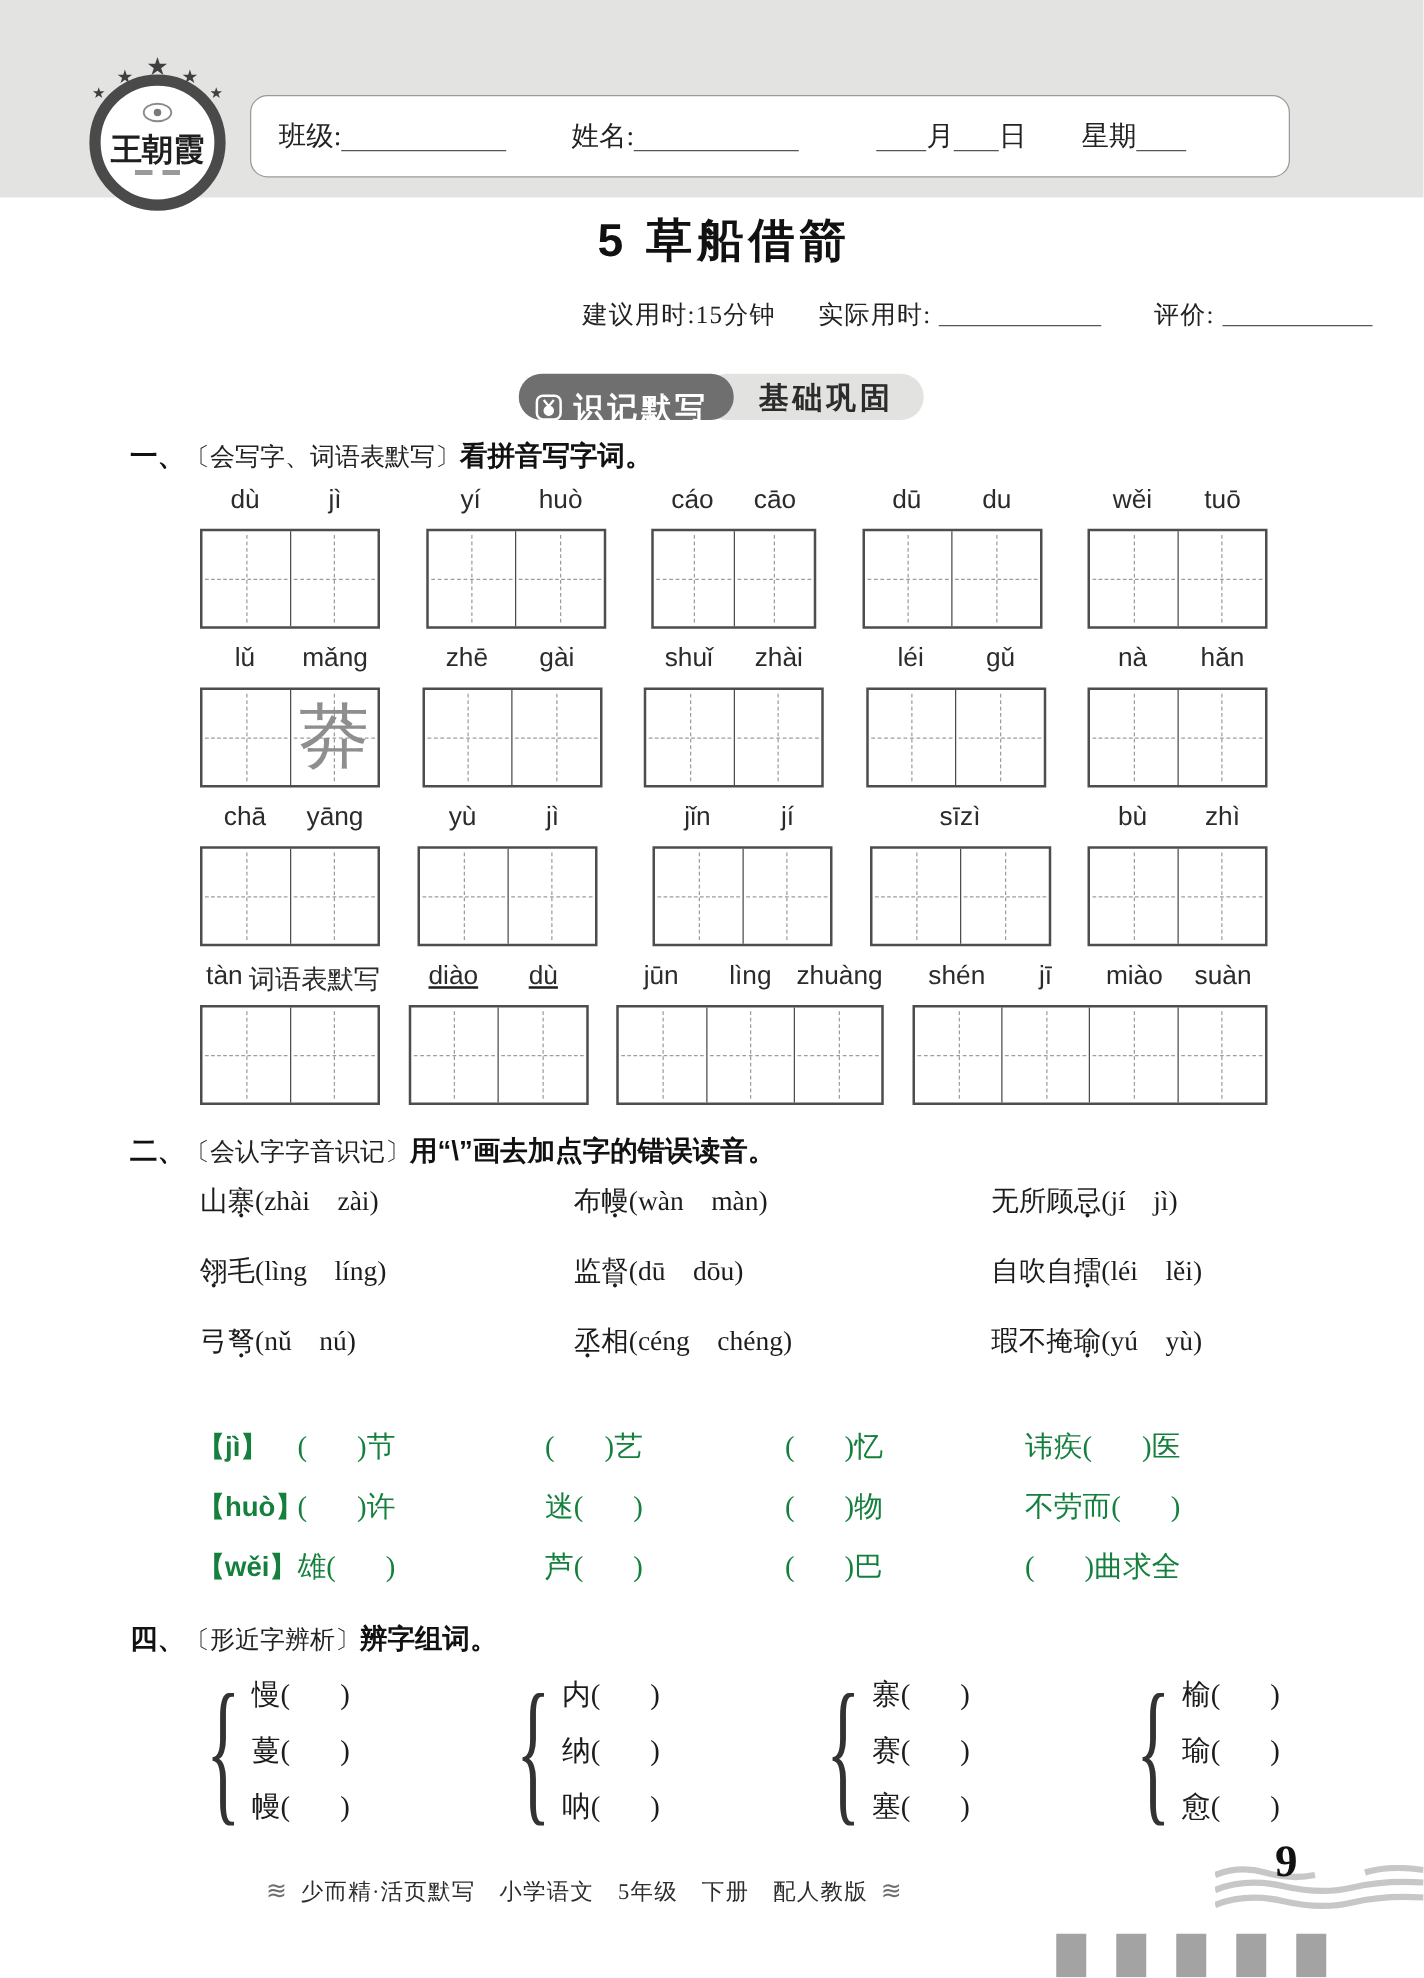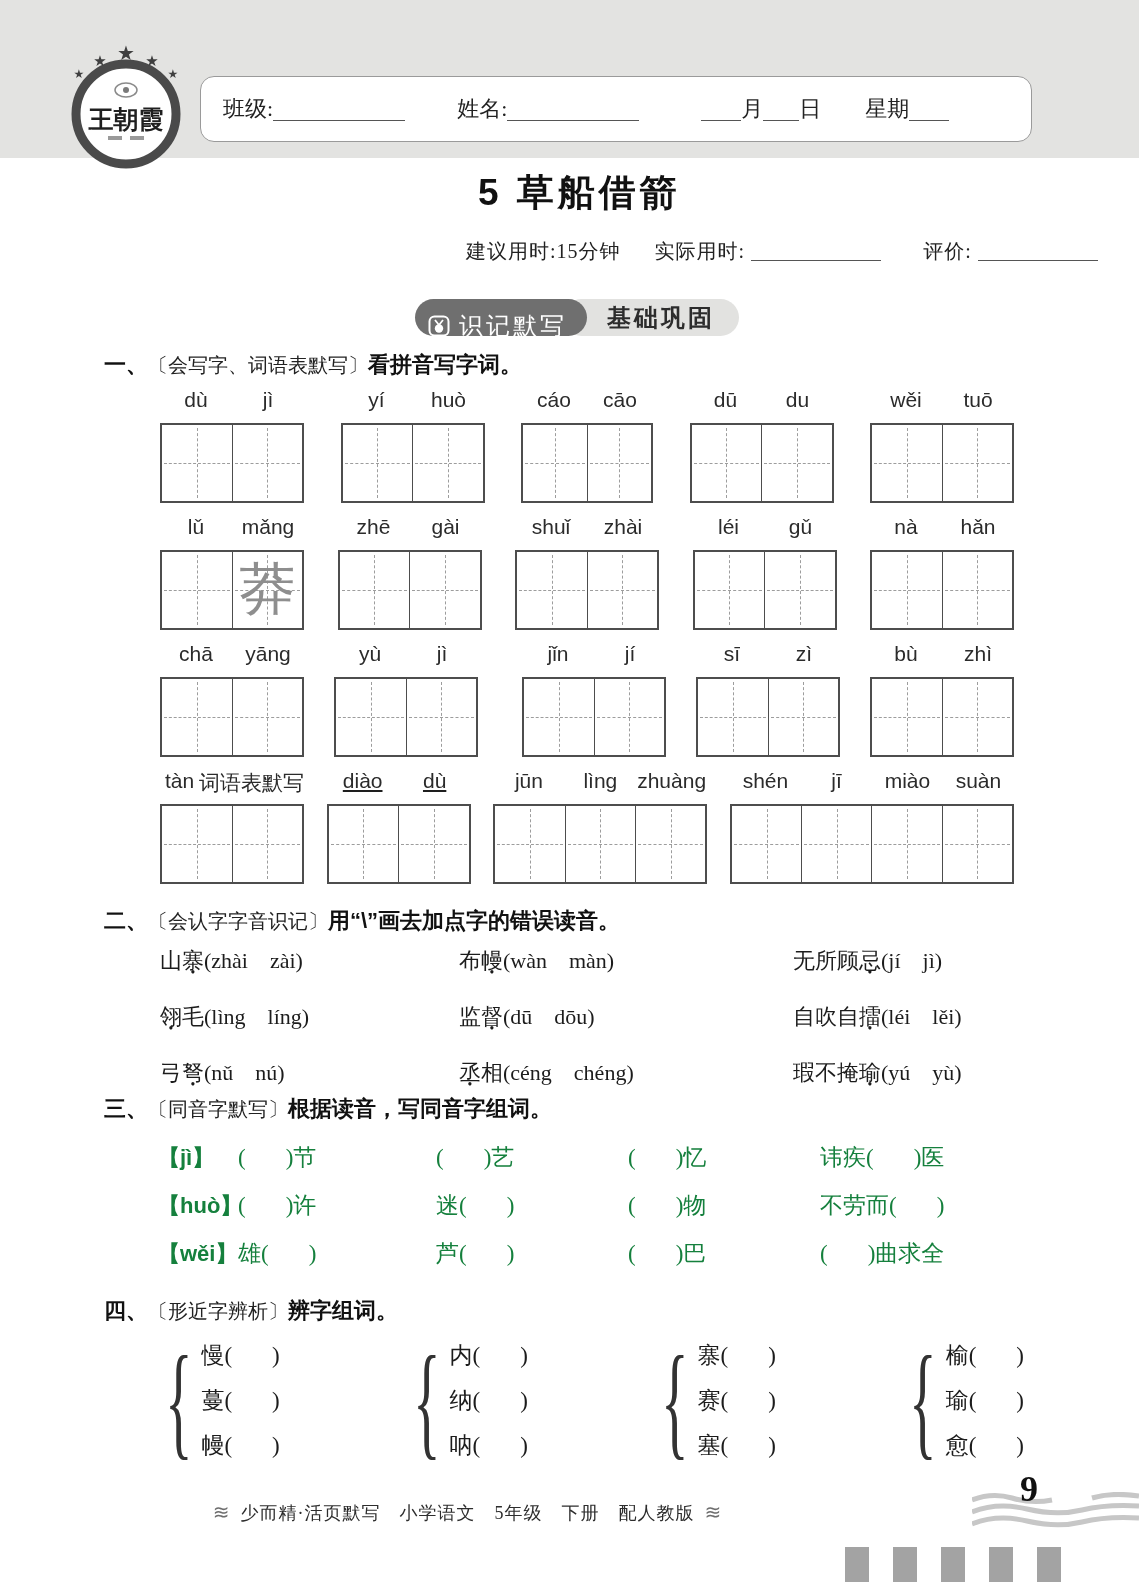--- a/index.html
+++ b/index.html
@@ -12,21 +12,21 @@
            font-size:22px;color:#222;font-family:"Liberation Serif",serif;}
   .infobox .seg{white-space:nowrap;}
   .u{display:inline-block;border-bottom:1.6px solid #555;height:1.05em;vertical-align:-3px;}
   .logo{position:absolute;left:60px;top:40px;width:132px;height:132px;}
   
   .h1{position:absolute;left:478px;top:168px;font-size:37px;font-weight:bold;letter-spacing:4px;color:#111;}
   .meta{position:absolute;left:466px;top:238px;font-size:20px;font-family:"Liberation Serif",serif;color:#222;letter-spacing:1px;white-space:nowrap;}
   
   .badge-wrap{position:absolute;left:415px;top:299px;display:flex;align-items:stretch;height:37px;}
   .pill-dark{position:relative;z-index:2;background:#6f6f6f;border-radius:19px;display:flex;align-items:center;
-             padding:16px 20px 0 12px;color:#fff;font-weight:normal;font-size:24px;letter-spacing:3px;}
+             padding:16px 20px 0 12px;color:#fff;font-weight:bold;font-size:24px;letter-spacing:3px;}
   .pill-dark svg{margin-right:8px;}
   .pill-light{position:relative;z-index:1;background:#e2e2e0;border-radius:19px;margin-left:-24px;
               padding:0 24px 0 44px;display:flex;align-items:center;color:#2c2c2c;font-weight:bold;
               font-size:24px;letter-spacing:3px;}
   
   .sec-head{position:absolute;left:104px;font-size:22px;font-weight:bold;color:#111;white-space:nowrap;}
   .sec-tag{font-weight:normal;font-family:"Liberation Serif",serif;font-size:20px;color:#222;}
   
   #s1-rows{position:absolute;left:160px;top:388px;width:854px;}
   .word-row{display:flex;justify-content:space-between;margin-bottom:12px;}
@@ -266,21 +266,21 @@
         <div class="grp" style="width: 144px; margin-left: 14px;">
           <div class="pin-row">
             <span class="syl">jǐn</span>
             <span class="syl">jí</span>
           </div>
           <div class="cells">
             <div class="cell"></div>
             <div class="cell"></div>
           </div>
         </div>
-        <div class="grp" style="width: 144px;">
+        <div class="grp" style="width: 144px; align-items: center;">
           <div class="pin-row">
             <span class="syl">sī</span>
             <span class="syl">zì</span>
           </div>
           <div class="cells">
             <div class="cell"></div>
             <div class="cell"></div>
           </div>
         </div>
         <div class="grp" style="width: 144px;">
@@ -352,23 +352,20 @@
       <div><span>布</span><span class="dotchar">幔</span><span>(wàn màn)</span></div>
       <div><span>无</span><span>所</span><span>顾</span><span class="dotchar">忌</span><span>(jí jì)</span></div>
       <div><span class="dotchar">翎</span><span>毛</span><span>(lìng líng)</span></div>
       <div><span>监</span><span class="dotchar">督</span><span>(dū dōu)</span></div>
       <div><span>自</span><span>吹</span><span>自</span><span class="dotchar">擂</span><span>(léi lěi)</span></div>
       <div><span>弓</span><span class="dotchar">弩</span><span>(nǔ nú)</span></div>
       <div><span class="dotchar">丞</span><span>相</span><span>(céng chéng)</span></div>
       <div><span>瑕</span><span>不</span><span>掩</span><span class="dotchar">瑜</span><span>(yú yù)</span></div>
     </div>
 
-  <div class="sec-head" style="top:1094px;">
-    <span>三、</span><span class="sec-tag">〔同音字默写〕</span><span>根据读音，写同音字组词。</span>
-  </div>
   <div id="s3-rows">
       <div class="s3-row">
         <span class="s3-key">【jì】</span>
         <div><span><span>(</span><span class="gap"></span><span>)</span></span><span>节</span></div>
         <div><span><span>(</span><span class="gap"></span><span>)</span></span><span>艺</span></div>
         <div><span><span>(</span><span class="gap"></span><span>)</span></span><span>忆</span></div>
         <div><span>讳疾</span><span><span>(</span><span class="gap"></span><span>)</span></span><span>医</span></div>
       </div>
       <div class="s3-row">
         <span class="s3-key">【huò】</span>

